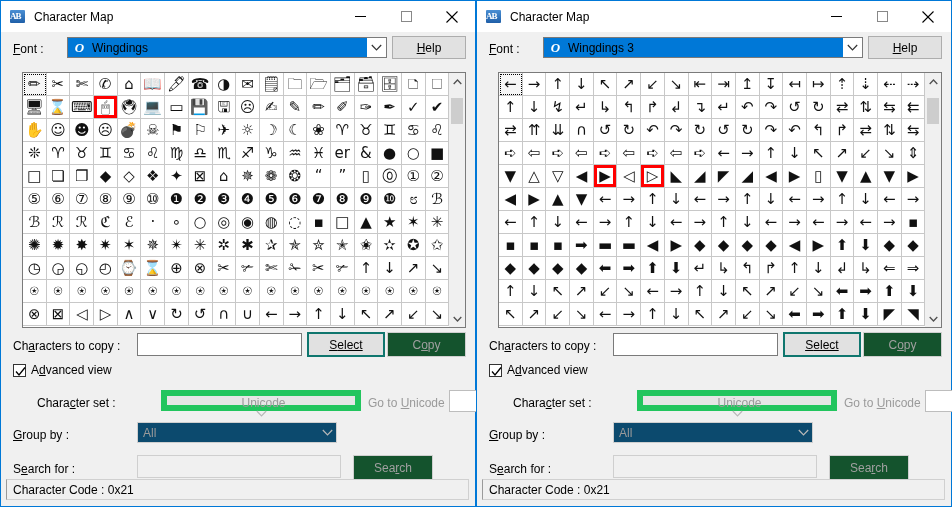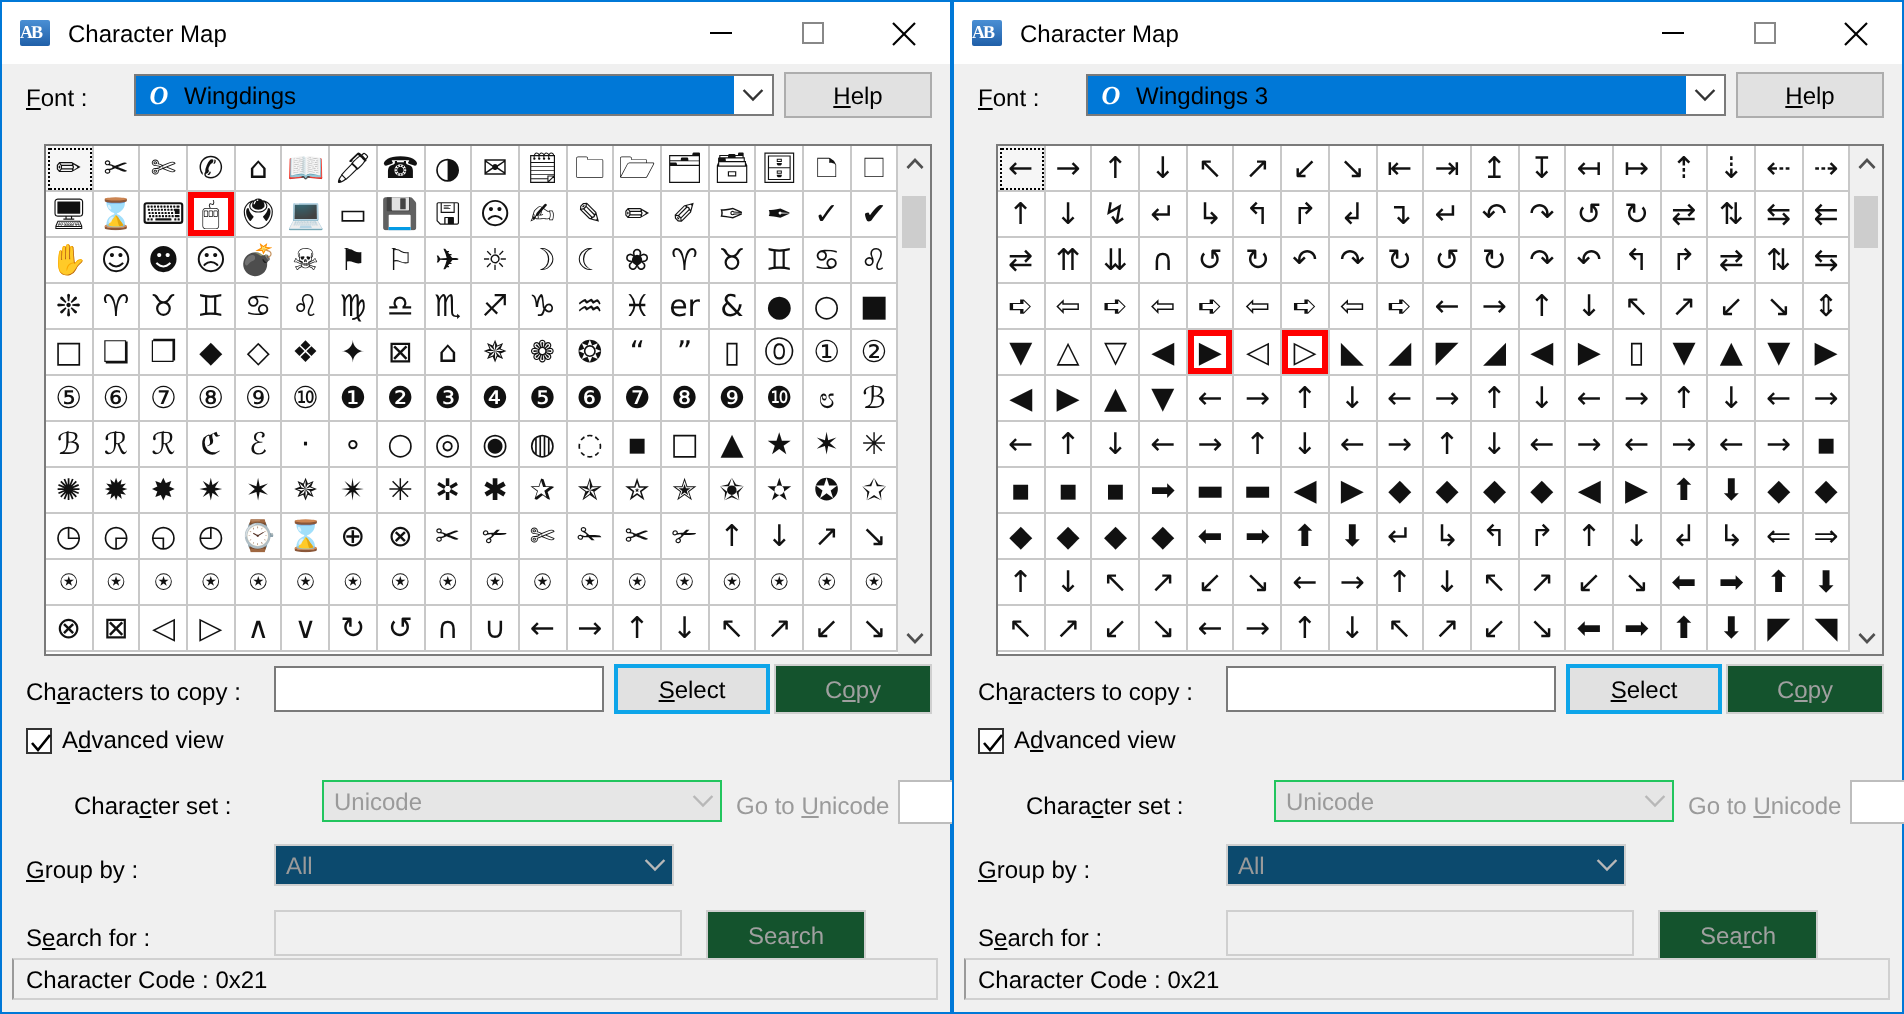--- a/index.html
+++ b/index.html
@@ -138,40 +138,40 @@
   .cc-label{position:absolute;left:12px;top:8px;}
   .cc-input{
     position:absolute;left:136px;top:2px;width:165px;height:23px;
     background:#fff;border:1px solid #7a7a7a;box-sizing:border-box;
   }
   .btn{
     position:absolute;height:25px;
     background:#e1e1e1;border:1px solid #adadad;box-sizing:border-box;
     font-size:12px;display:flex;align-items:center;justify-content:center;
   }
-  .btn.focus{border:2px solid #0ea5e9;background:#e1e1e1;}
+  .btn.focus{border:2px solid #0f766e;background:#e1e1e1;text-decoration:underline;}
   .btn.disabled{color:#a0a0a0;background:#14532d;border-color:#cfcfcf;}
   .select-btn{left:306px;top:1px;width:78px;}
   .copy-btn{left:386px;top:1px;width:79px;}
 
   .row-adv{position:relative;height:25px;}
   .chk-wrap{position:absolute;left:12px;top:2px;display:flex;align-items:center;}
   .chk{
     width:13px;height:13px;border:1px solid #333;background:#fff;
     box-sizing:border-box;position:relative;margin-right:5px;flex:none;
   }
   .chk svg{position:absolute;left:1px;top:1px;}
   .adv-label{font-size:12px;}
 
   .row-cs{position:relative;height:32px;margin-left:24px;}
   .cs-label{position:absolute;left:12px;top:10px;}
   .cs-combo{
     position:absolute;left:136px;top:4px;width:200px;height:21px;
-    background:#e6e6e6;border:1px solid #22c55e;box-sizing:border-box;
-    display:flex;align-items:center;
+    background:#e6e6e6;border:6px solid #22c55e;box-sizing:border-box;
+    display:flex;align-items:center;flex-direction:column;
   }
   .cs-combo .cv{padding-left:5px;font-size:12px;color:#9a9a9a;flex:1;}
   .cs-combo .ca{width:18px;display:flex;align-items:center;justify-content:center;color:#b8b8b8;}
   .gtu-label{position:absolute;left:343px;top:10px;color:#9a9a9a;}
   .gtu-input{
     position:absolute;left:424px;top:4px;width:40px;height:22px;
     background:#fff;border:1px solid #bdbdbd;box-sizing:border-box;
   }
 
   .row-gb{position:relative;height:32px;}

